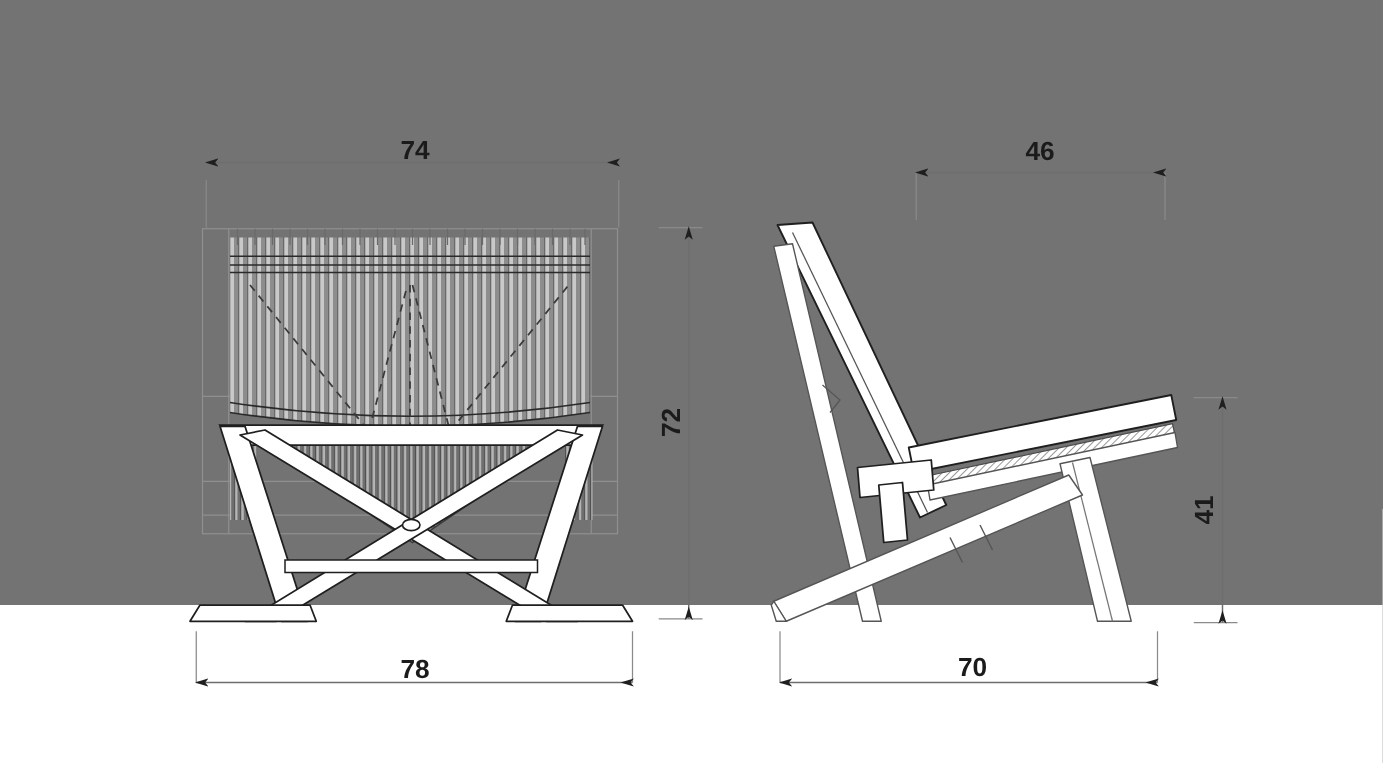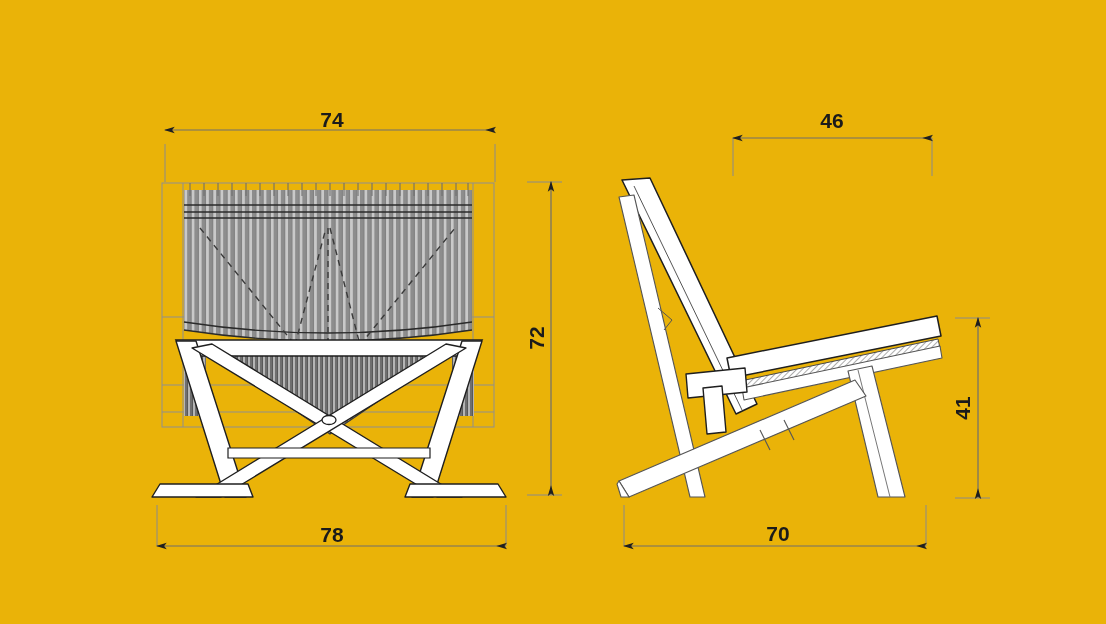--- a/index.html
+++ b/index.html
@@ -2,21 +2,21 @@
 <html><head>
 <meta charset="utf-8">
 <style>
   html,body{margin:0;padding:0;background:#ffffff;}
   body{
     width:1106px;height:624px;
     font-family:"Liberation Sans", sans-serif;
     overflow:hidden;
     position:relative;
   }
-  #sheet{position:absolute;left:0;top:0;width:1106px;height:624px;background:#eab308;}
+  #sheet{position:absolute;left:0;top:0;width:1106px;height:484px;background:#737373;}
   svg.drawing{position:absolute;left:0;top:0;width:1106px;height:624px;}
   .dimtext{
     font-family:"Liberation Sans", sans-serif;
     font-weight:700;
     font-size:21px;
     fill:#1b1b1b;
   }
 </style>
 </head>
 <body>

